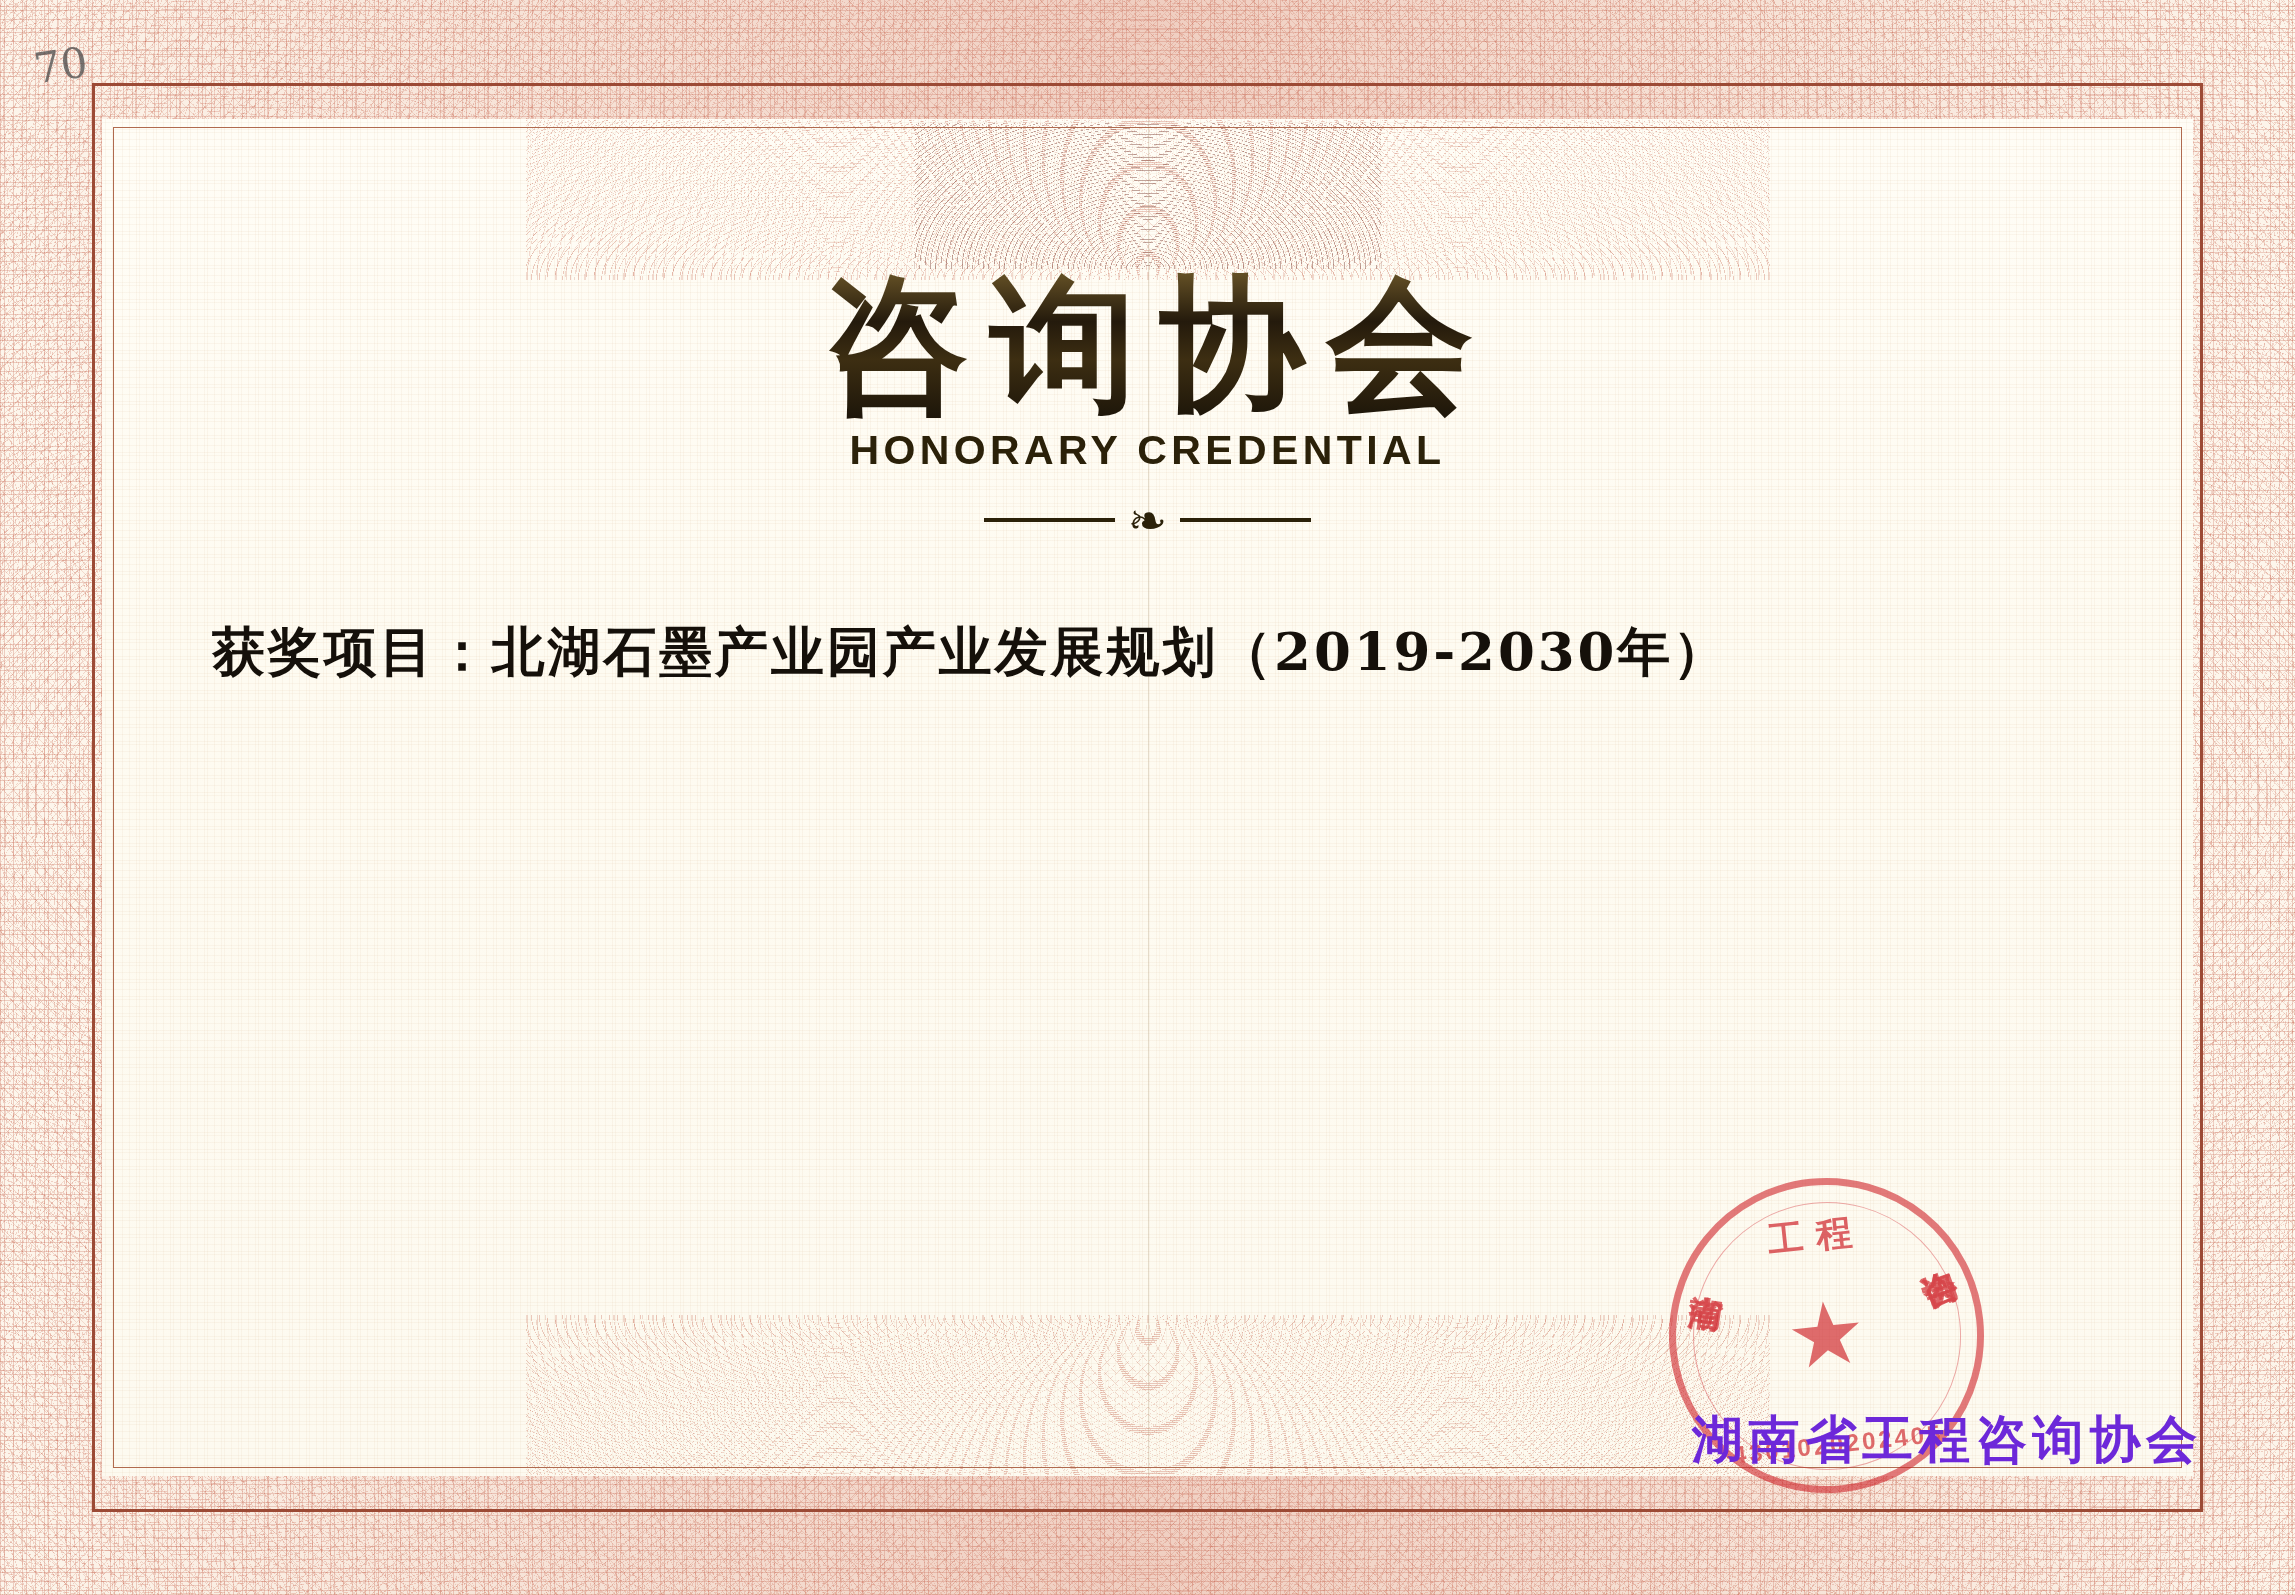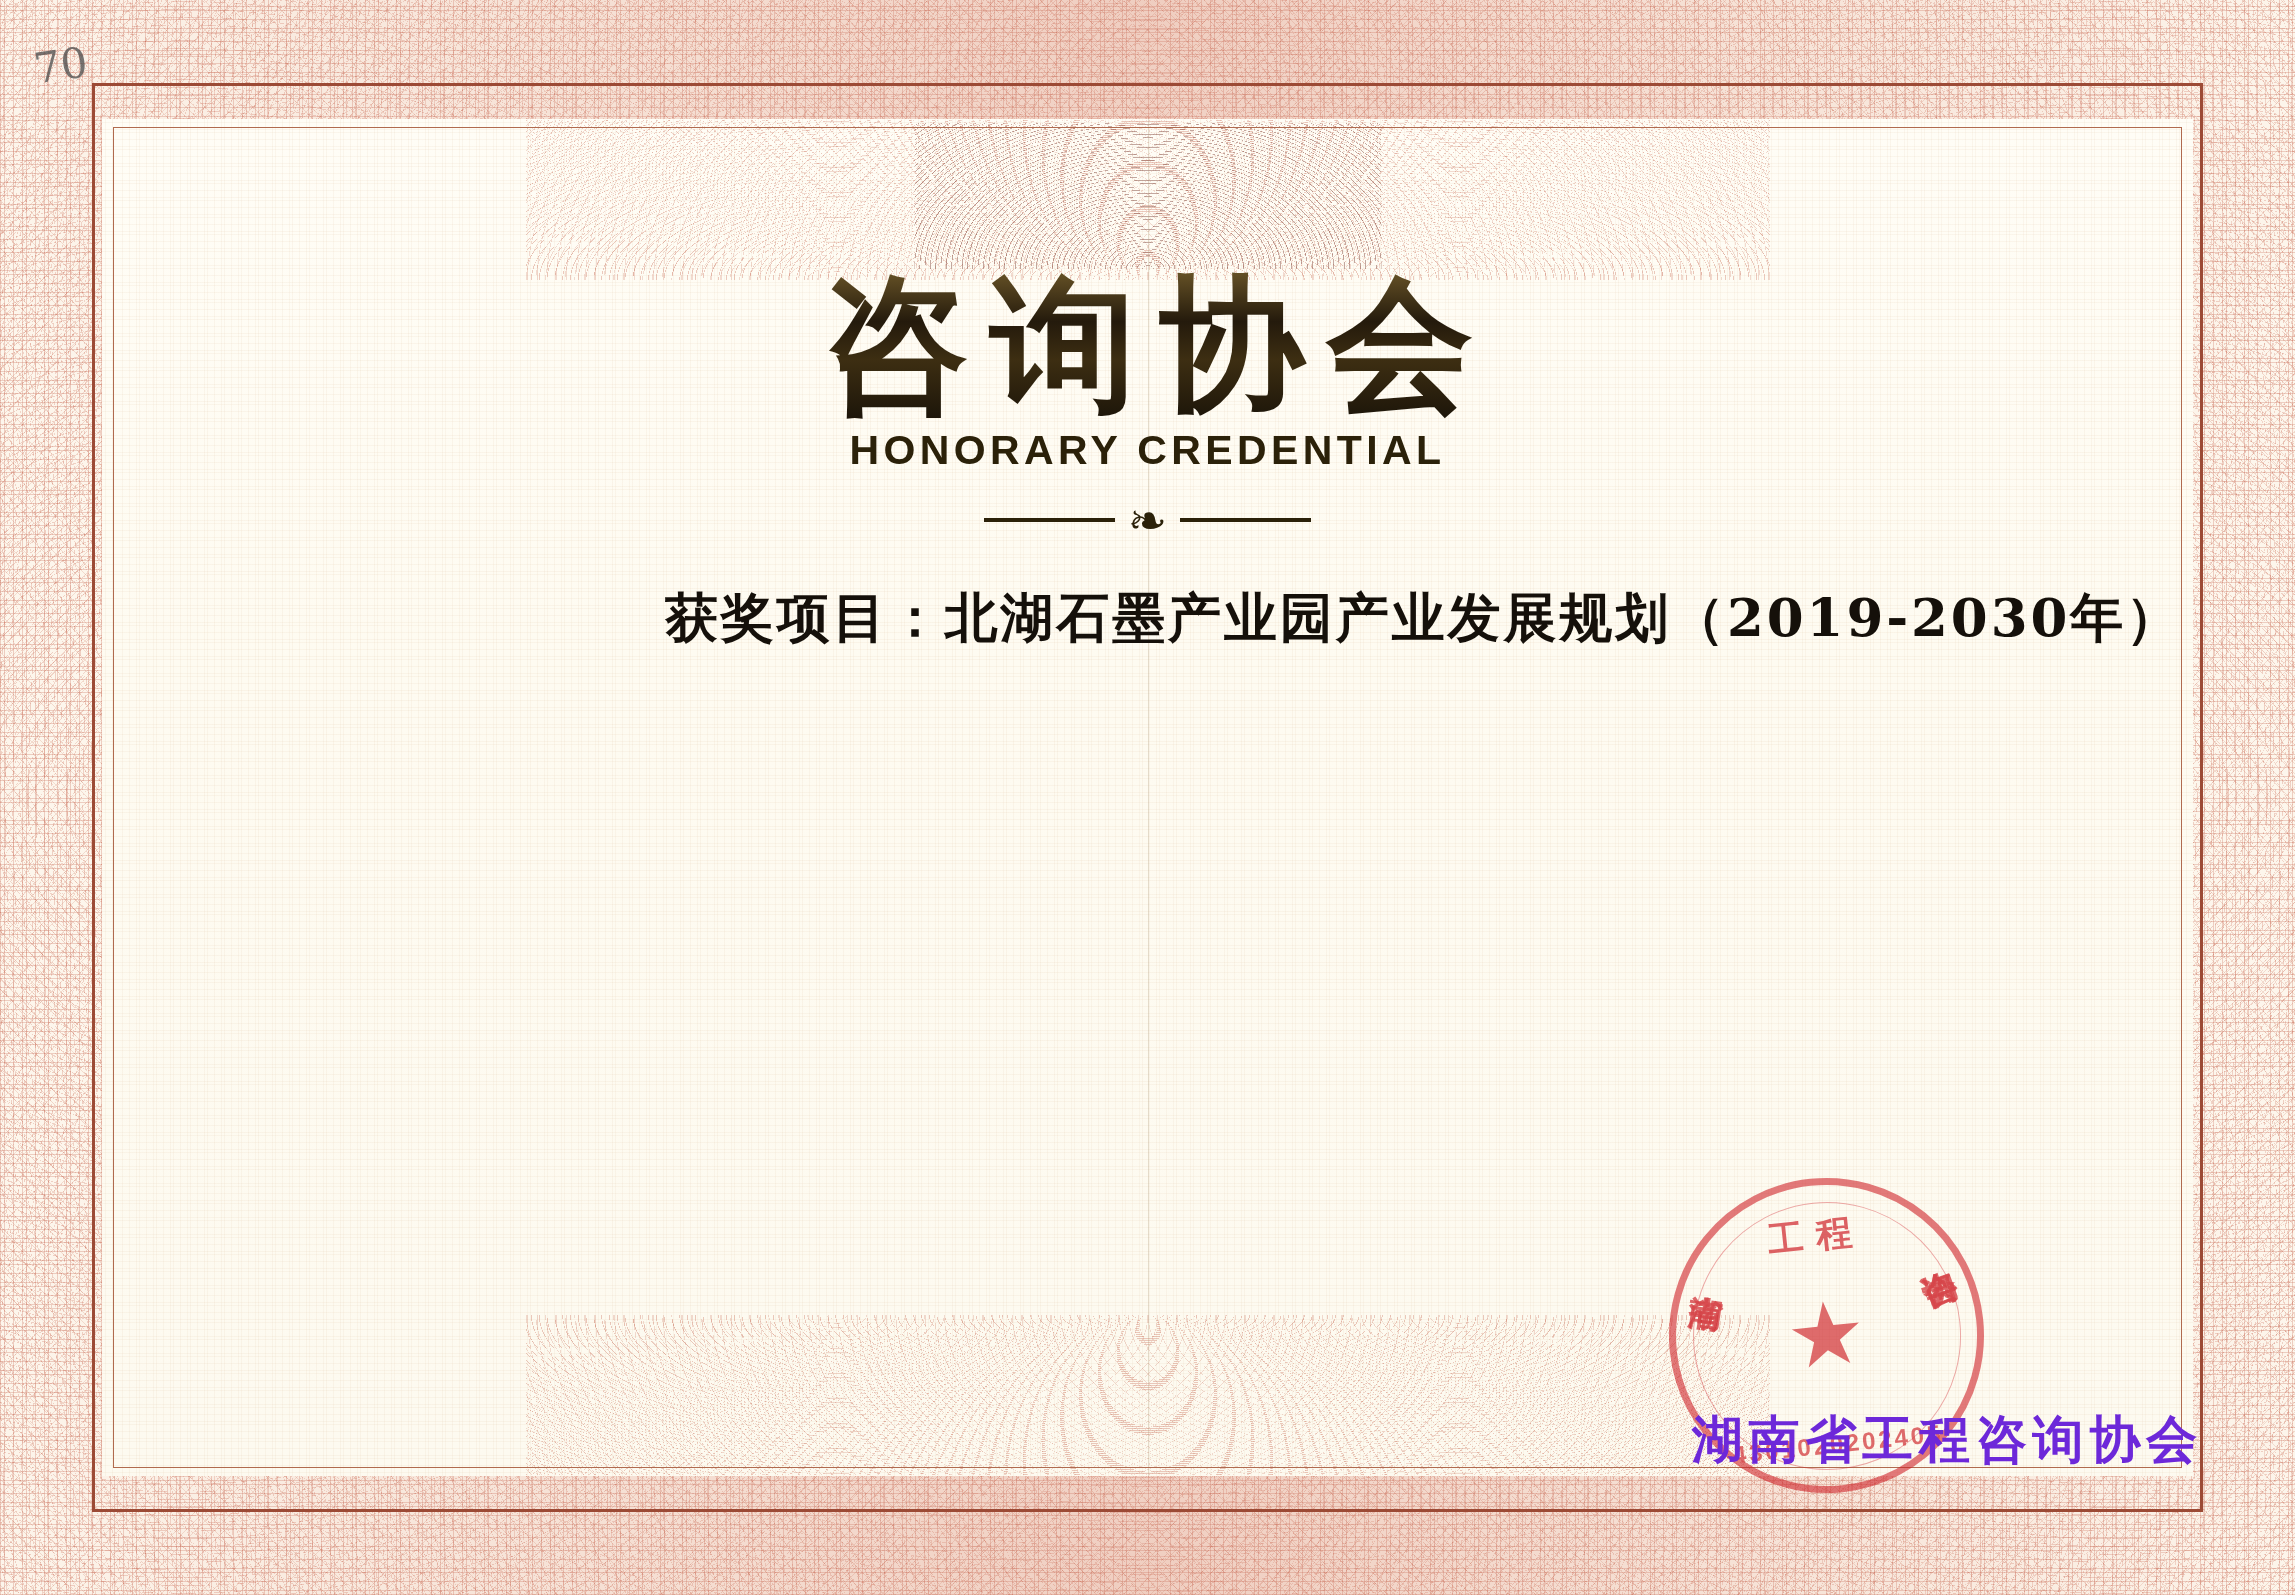--- a/index.html
+++ b/index.html
@@ -166,25 +166,24 @@
     font-family: "DejaVu Sans", sans-serif;
     font-weight: bold;
     font-size: 68px;
     letter-spacing: 1.5px;
     color: #15100a;
     text-align: center;
     white-space: nowrap;
   }
 
   .body-block {
-    margin-top: 39px;
+    margin-top: 73px;
     width: 100%;
-    padding-left: 52px;
+    padding-left: 99px;
     box-sizing: border-box;
-    text-align: right;
   }
   .body-line {
     font-family: "DejaVu Serif", serif;
     font-weight: bold;
     font-size: 53px;
     letter-spacing: 2.9px;
     color: #15100a;
     white-space: nowrap;
   }
   .body-line + .body-line {

